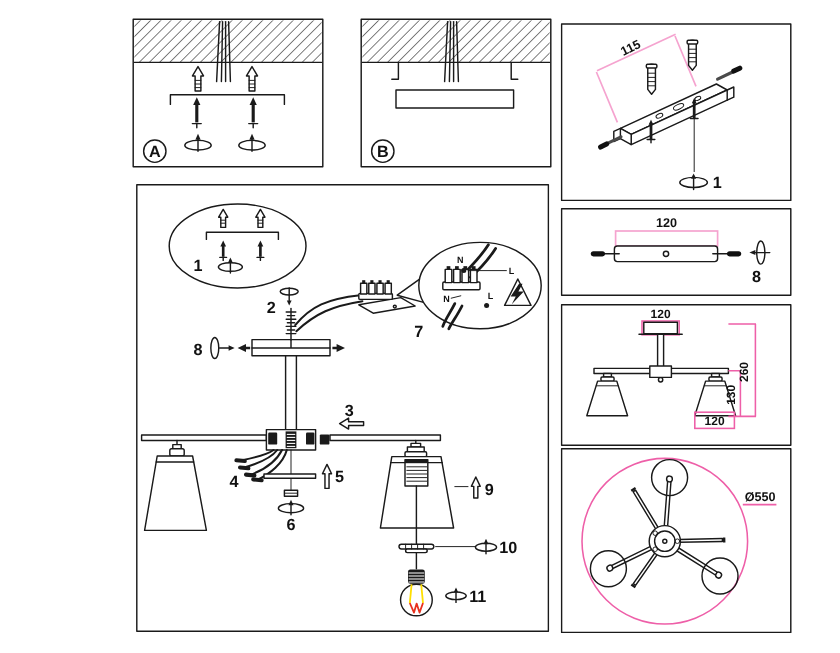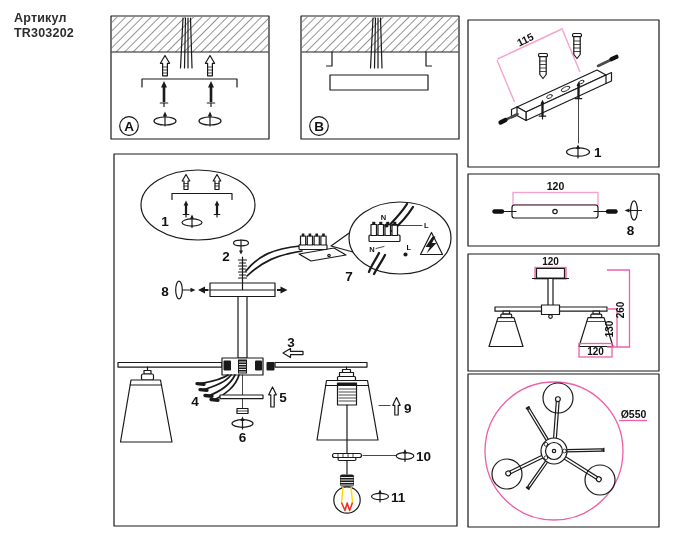--- a/index.html
+++ b/index.html
@@ -30,24 +30,20 @@
 
   <svg width="0" height="0" style="position:absolute">
     <defs>
       <pattern id="hatch" width="6" height="6" patternUnits="userSpaceOnUse" patternTransform="rotate(45)">
         <rect width="6" height="6" fill="#fff"></rect>
         <line x1="0" y1="0" x2="0" y2="6" stroke="#3c3c3c" stroke-width="1.1"></line>
       </pattern>
     </defs>
   </svg>
 
-  <div class="hdr">
-    <div>Артикул</div>
-    <div>TR303202</div>
-  </div>
 
   <svg class="panel" style="left:110px;top:15px" width="160" height="125" viewBox="0 0 160 125">
     <rect class="fw" x="1" y="1" width="158" height="123" stroke-width="1.6"></rect>
     <g>
       <rect x="2" y="2" width="156" height="35" fill="url(#hatch)"></rect>
       <line class="ln" x1="2" y1="37" x2="158" y2="37"></line>
     </g>
     <g class="ln">
       <path d="M73,3 L70.5,53"></path>
         <path d="M75.5,3 L74.5,53"></path>

